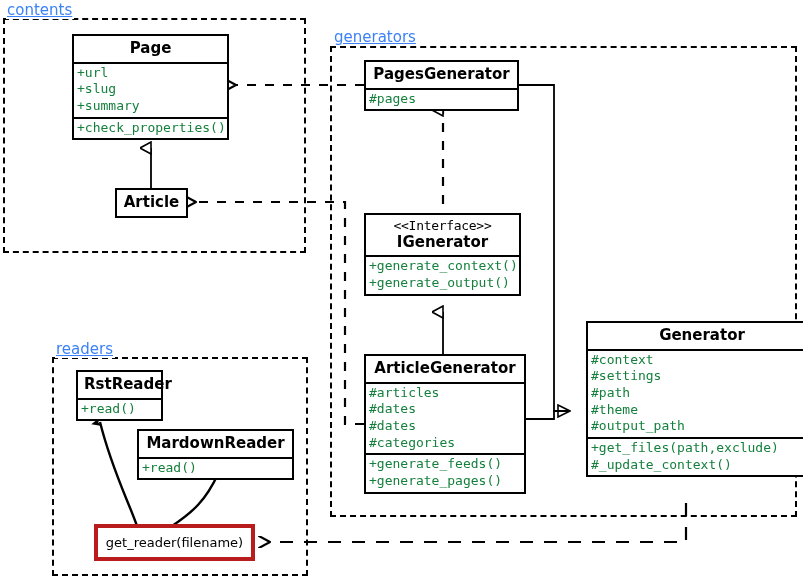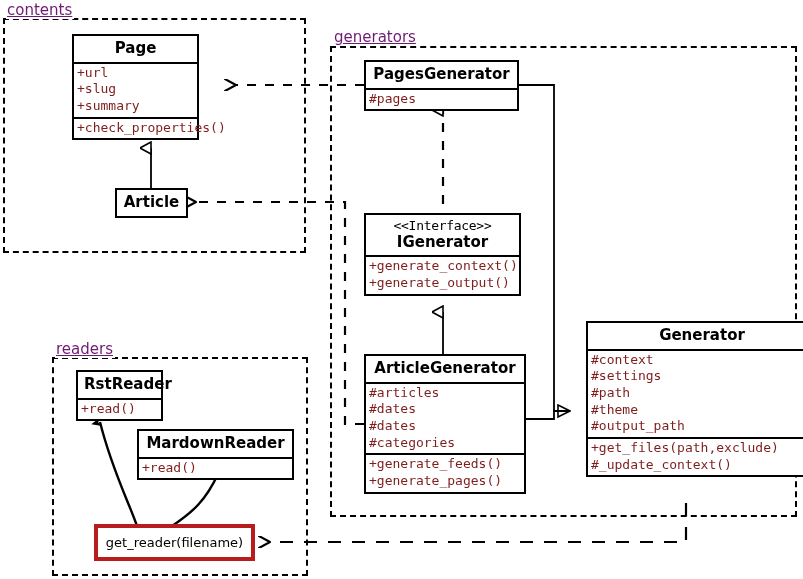--- a/index.html
+++ b/index.html
@@ -47,21 +47,21 @@
     font-size: 13px;
     font-family: "DejaVu Sans Mono", monospace;
     letter-spacing: -0.3px;
   }
   .uml-compartment {
     border-top: 2px solid #000000;
     padding: 1px 2px 2px 3px;
     font-family: "DejaVu Sans Mono", monospace;
     font-size: 13px;
     line-height: 1.28;
-    color: #7f1d1d;
+    color: #15803d;
     white-space: nowrap;
   }
   .uml-compartment .row {
     display: block;
   }
   
   .func-box {
     position: absolute;
     border: 4px solid #b91c1c;
     background: #ffffff;
@@ -77,21 +77,21 @@
   .package {
     position: absolute;
     box-sizing: border-box;
     border: 2px dashed #000000;
     background: transparent;
   }
   .package-label {
     position: absolute;
     font-family: "DejaVu Sans", sans-serif;
     font-size: 15px;
-    color: #701a75;
+    color: #3b82f6;
     background: #ffffff;
     padding: 0 2px 0 1px;
     text-decoration: underline;
     white-space: nowrap;
   }
 </style>
 </head>
 <body>
 
 <div id="canvas">
@@ -155,21 +155,21 @@
 
   <div class="package" style="left:3px; top:18px; width:303px; height:235px;"></div>
   <div class="package-label" style="left:6px; top:1px;">contents</div>
 
   <div class="package" style="left:330px; top:46px; width:467px; height:471px;"></div>
   <div class="package-label" style="left:333px; top:28px;">generators</div>
 
   <div class="package" style="left:52px; top:357px; width:256px; height:219px;"></div>
   <div class="package-label" style="left:55px; top:340px;">readers</div>
 
-  <div class="uml-class" style="left:72px; top:34px; width:127px;">
+  <div class="uml-class" style="left:72px; top:34px; width:157px;">
     <div class="uml-name">Page</div>
     <div class="uml-compartment">
       <span class="row">+url</span>
       <span class="row">+slug</span>
       <span class="row">+summary</span>
     </div>
     <div class="uml-compartment">
       <span class="row">+check_properties()</span>
     </div>
   </div>

